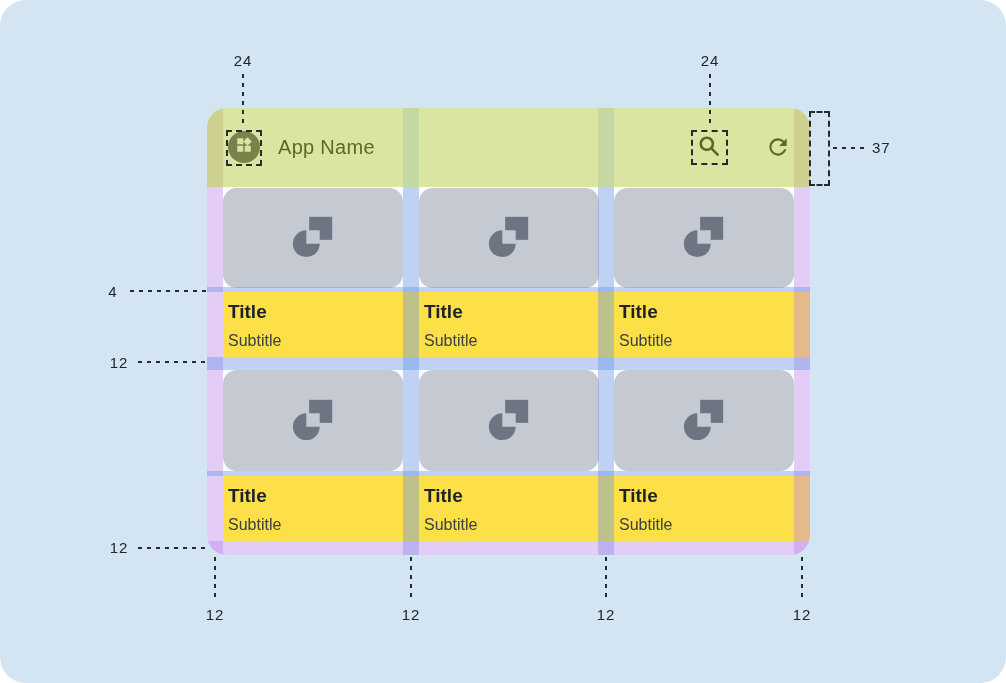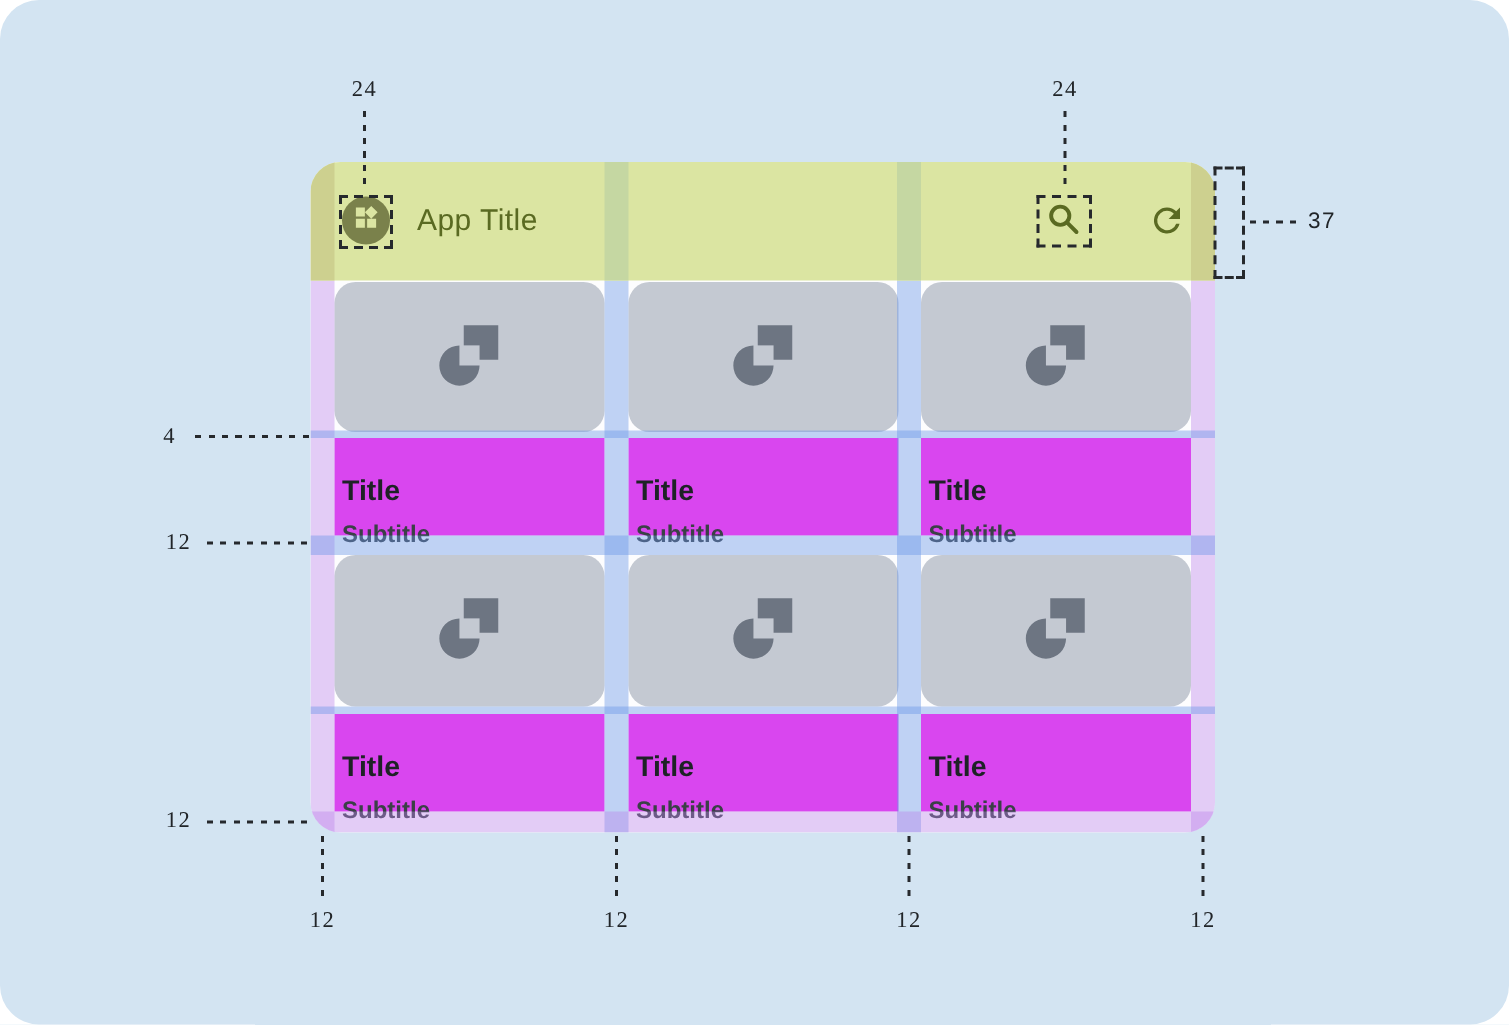--- a/index.html
+++ b/index.html
@@ -14,37 +14,37 @@
   .appbar .edge.l { left:0; } .appbar .edge.r { left:587px; }
   .appbar .gut { position:absolute; top:0; width:16px; height:79px; background:#c5d7a2; }
   .appbar .gut.g1 { left:196px; } .appbar .gut.g2 { left:391px; }
   .logo-btn { position:absolute; left:21px; top:23px; width:32px; height:32px; border-radius:50%; background:#7a814b; display:flex; align-items:center; justify-content:center; }
   .appbar-title { position:absolute; left:71px; top:0; height:79px; display:flex; align-items:center; font-size:20px; font-weight:500; color:#5a6a22; letter-spacing:.3px; }
   .icon-btn { position:absolute; width:28px; height:28px; display:flex; align-items:center; justify-content:center; background:none; border:none; }
   .icon-btn.search { left:488px; top:25px; }
   .icon-btn.refresh { left:557px; top:26px; }
 
   .card-img { position:absolute; width:180px; background:#c4c9d2; border-radius:14px; display:flex; align-items:center; justify-content:center; }
-  .card-txt { position:absolute; width:180px; height:65px; background:#d946ef; padding:23px 0 0 5px; }
+  .card-txt { position:absolute; width:196px; height:65px; background:#fde047; padding:7px 0 0 5px; }
   .card-title { font-size:19px; font-weight:700; color:#1e2226; line-height:26px; }
-  .card-sub { font-size:16px; font-weight:700; color:#3a4046; line-height:24px; margin-top:4px; }
+  .card-sub { font-size:16px; font-weight:400; color:#3a4046; line-height:24px; margin-top:4px; }
   .c1 { left:16px; } .c2 { left:212px; } .c3 { left:407px; }
   .r1i { top:80px; height:100px; } .r1t { top:184px; }
   .r2i { top:262px; height:101px; } .r2t { top:368px; }
 
   
   .ov { position:absolute; pointer-events:none; }
   .ov.blue { background:rgba(106,149,231,0.42); }
   .ov.purple { background:rgba(187,130,235,0.40); }
   .vband { top:79px; width:16px; height:368px; }
   .hband { left:0; width:603px; }
 
   
   .meas { position:absolute; font-size:15px; font-weight:500; color:#212529; letter-spacing:1px; white-space:nowrap; }
-  .ctr { transform:translateX(-50%);font-family:Liberation Serif, serif; }
+  .ctr { transform:translateX(-50%); }
   .dash-h { position:absolute; height:2px; background:repeating-linear-gradient(90deg,#26292d 0 4px,transparent 4px 9px); }
   .dash-v { position:absolute; width:2px; background:repeating-linear-gradient(180deg,#26292d 0 4px,transparent 4px 9px); }
   .dash-box { position:absolute; border:2px dashed #26292d; }
 </style>
 </head>
 <body>
 
 <div class="canvas">
 
   <div class="mock">
@@ -145,21 +145,21 @@
       <div class="edge r"></div>
       <div class="gut g1"></div>
       <div class="gut g2"></div>
       <div class="logo-btn">
         <span>
           <svg width="18" height="18" viewBox="0 0 24 24" fill="#dbe5a2">
               <path d="M13 13v8h8v-8h-8zM3 21h8v-8H3v8zM3 3v8h8V3H3zm13.66-1.31L11 7.34 16.66 13l5.66-5.66-5.66-5.65z"></path>
             </svg>
         </span>
       </div>
-      <div class="appbar-title">App Title</div>
+      <div class="appbar-title">App Name</div>
       <button class="icon-btn search">
         <span>
           <svg width="26" height="26" viewBox="0 0 24 24" fill="none" stroke="#5a6a22" stroke-width="2.4">
               <circle cx="10" cy="10" r="5.6"></circle>
               <line x1="14.4" y1="14.4" x2="20" y2="20" stroke-linecap="round"></line>
             </svg>
         </span>
       </button>
       <button class="icon-btn refresh">
         <span>

